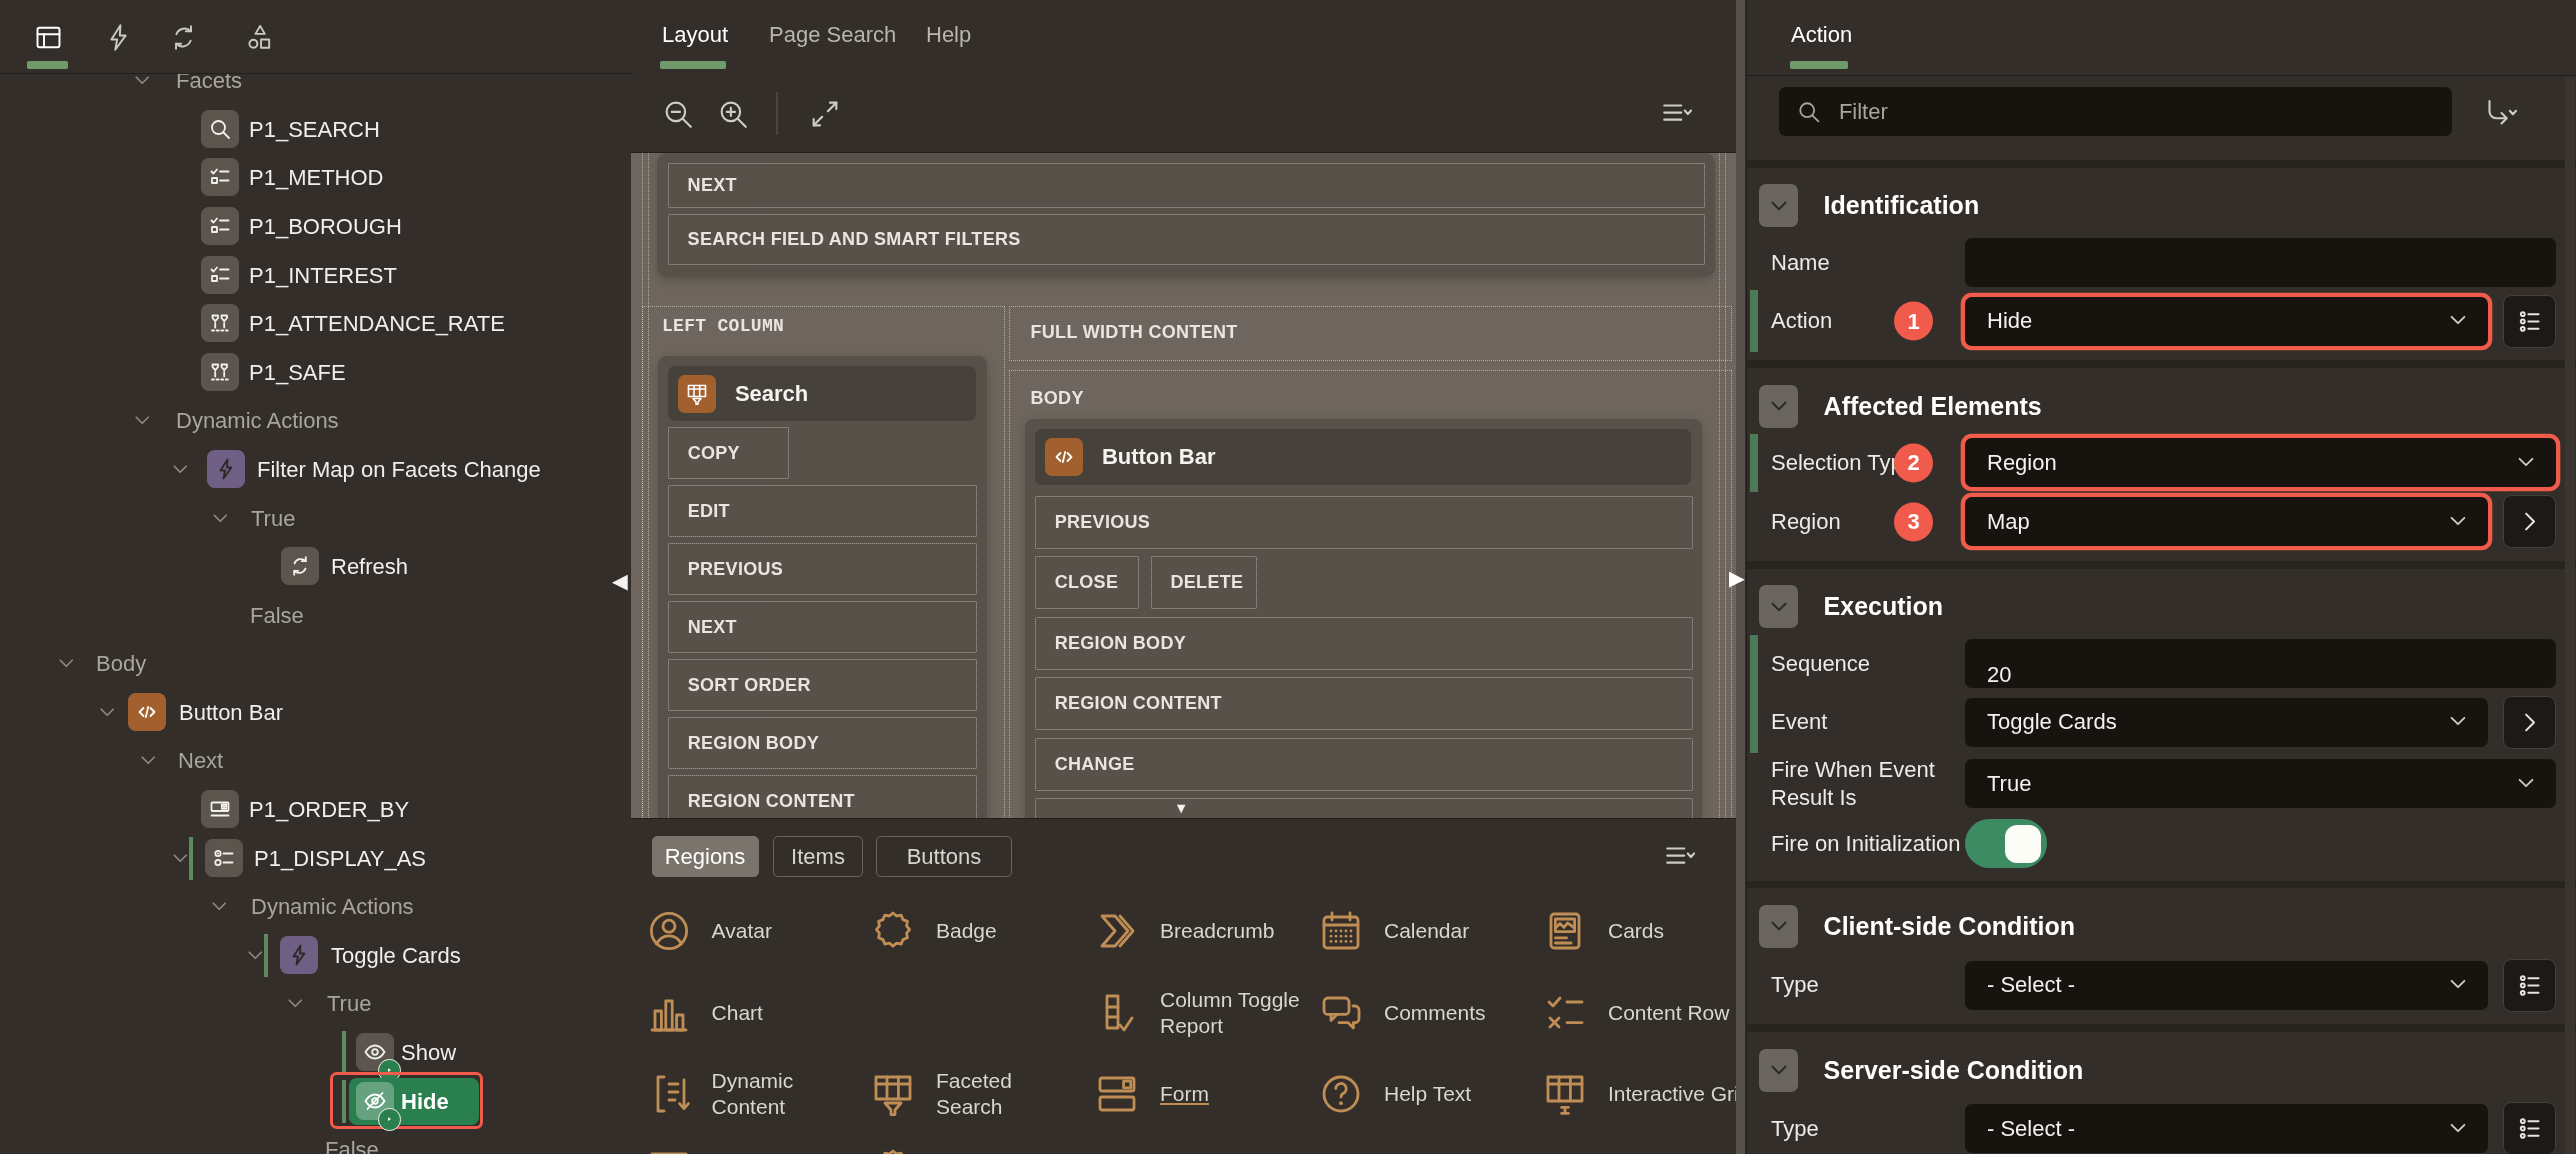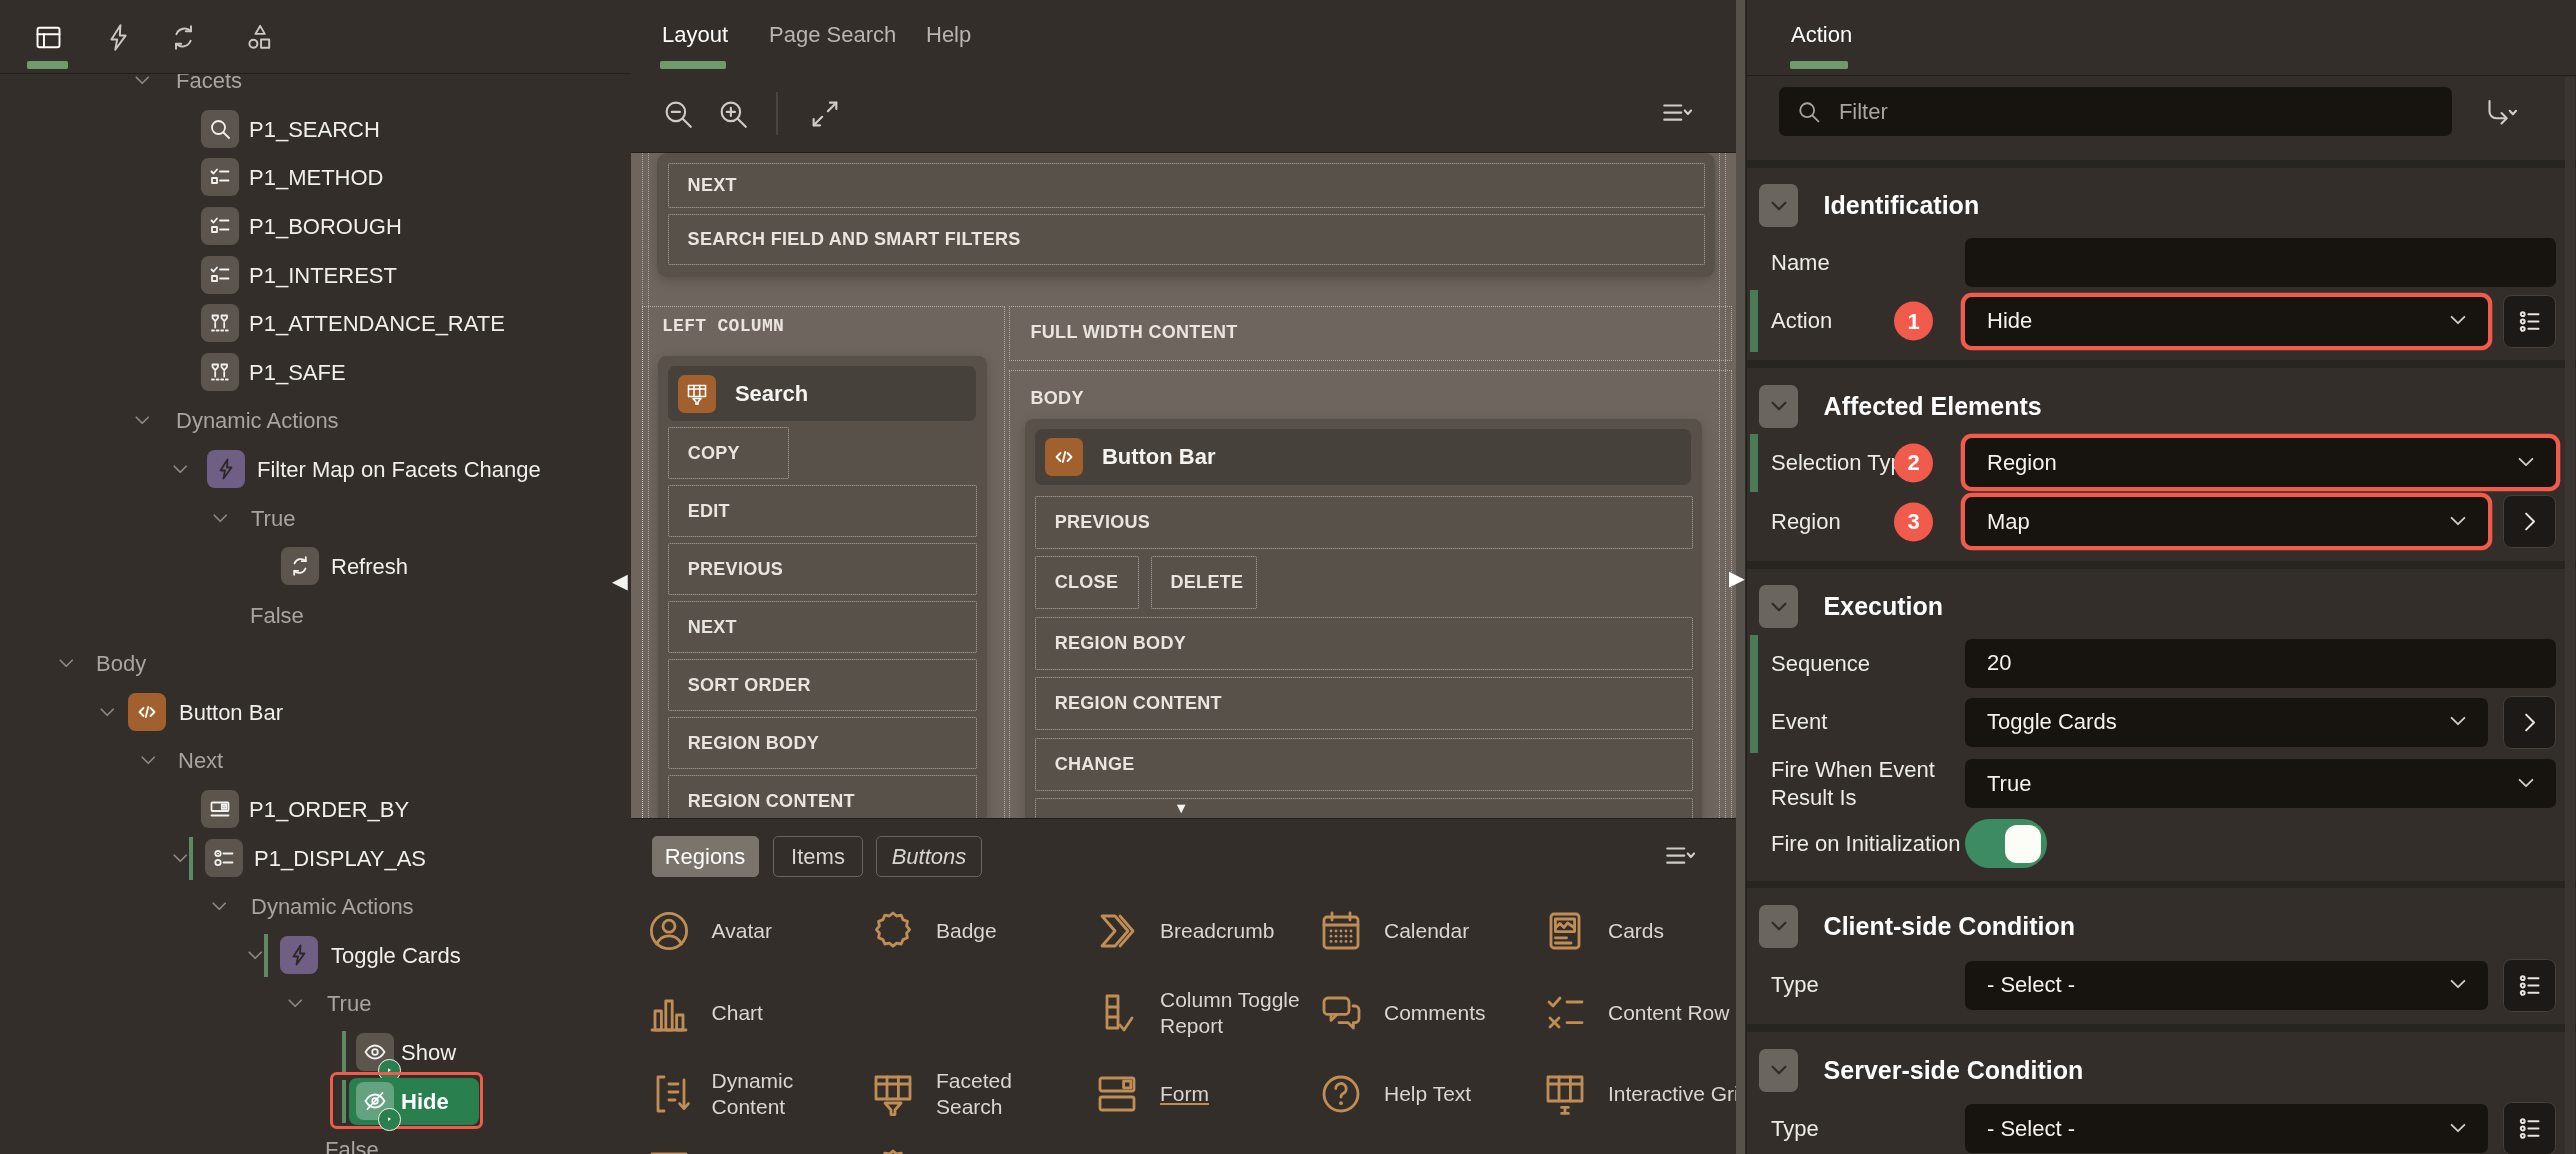--- a/index.html
+++ b/index.html
@@ -62,21 +62,21 @@
   .divider{height:7.7px;background:#282420;}
   .section{padding:13.6px 0 5.1px 0;}
   .sec-head{display:flex;align-items:center;gap:25.6px;height:49px;padding-left:12px;}
   .sec-chev{width:39px;height:43px;border-radius:6.8px;background:#6b6560;color:#2f2b27;display:flex;align-items:center;justify-content:center;}
   .sec-title{font-size:25px;font-weight:700;color:#ffffff;white-space:nowrap;}
   .prow{position:relative;display:flex;align-items:center;margin:7.7px 0;min-height:49px;padding:0 21px 0 24px;}
   .prow.changed::before{content:"";position:absolute;left:3.4px;top:-4.3px;bottom:-4.3px;width:7.7px;background:#4c7a58;}
   .plabel{width:194px;font-size:22px;color:#edebe7;line-height:1.25;flex-shrink:0;}
   .pctl{flex:1;display:flex;align-items:center;gap:15.3px;min-width:0;}
   .pfield{height:49px;background:#17140f;border-radius:6.8px;display:flex;align-items:center;padding:0 51px 0 22px;font-size:22px;color:#f4f2ee;position:relative;flex:1;min-width:0;box-sizing:border-box;}
-  .pfield.isinput{padding-right:22px;}
+  .pfield.isinput{padding-right:22px;align-items:flex-end;}
   .pfield .fchev{position:absolute;right:17px;top:12.8px;width:24px;height:24px;color:#cfccc6;}
   .pfield.outlined{box-shadow:0 0 0 4.3px #f15b4b;}
   .sidebtn{width:53px;height:53px;flex-shrink:0;border-radius:8.5px;background:#1c1916;border:1.7px solid #47413b;color:#e8e5e0;display:flex;align-items:center;justify-content:center;box-sizing:border-box;}
   .nbadge{position:absolute;left:147px;top:50%;transform:translateY(-50%);width:39px;height:39px;border-radius:50%;background:#f15b4b;color:#fff;font-size:22px;font-weight:700;display:flex;align-items:center;justify-content:center;z-index:2;}
   .toggle{width:82px;height:49px;border-radius:25px;background:#3d8b63;position:relative;flex-shrink:0;}
   .toggle .knob{position:absolute;right:6px;top:6px;width:36px;height:38px;border-radius:12px;background:#fdfdf8;}
   #rscroll{left:818px;top:77px;width:10.2px;height:1077px;background:#3a3530;}
 </style>
 </head>
 <body>
@@ -489,21 +489,21 @@
               <span class="dashlabel">CHANGE</span>
             </div>
             <div class="dashbox" style="position: absolute; left: 10.2px; top: 379px; height: 34px; width: 656px;"></div>
           </div>
         </div>
       </div>
     <div class="abs" id="split-handle" style="left:543px;top:800px;">▼</div>
     <div id="gallery" class="abs">
         <div class="gtab active" style="left: 20.5px; width: 107px;">Regions</div>
         <div class="gtab" style="left: 142px; width: 90px;">Items</div>
-        <div class="gtab" style="left: 245px; width: 106px; font-style: italic;">Buttons</div>
+        <div class="gtab" style="left: 245px; width: 136px;">Buttons</div>
         <span class="tb-ic" style="left: 1030px; top: 19px; position: absolute;">
           <svg viewBox="0 0 24 24" width="34" height="34" fill="none" stroke="currentColor" stroke-width="1.5" stroke-linecap="round" stroke-linejoin="round">
             <line x1="3" y1="6" x2="15" y2="6"></line>
             <line x1="3" y1="11" x2="15" y2="11"></line>
             <line x1="3" y1="16" x2="15" y2="16"></line>
             <polyline points="17.5 9.5 19.7 12 21.9 9.5"></polyline>
           </svg>
         </span>
         <div class="gitem" style="left: 13.6px; top: 82px; width: 213px; height: 60px;">
           <span>

